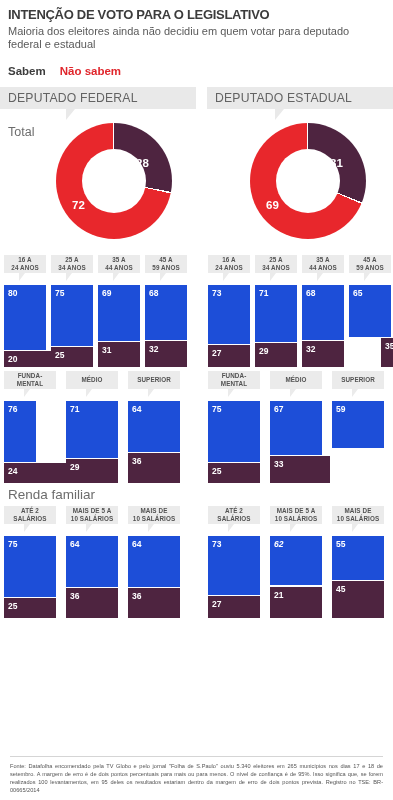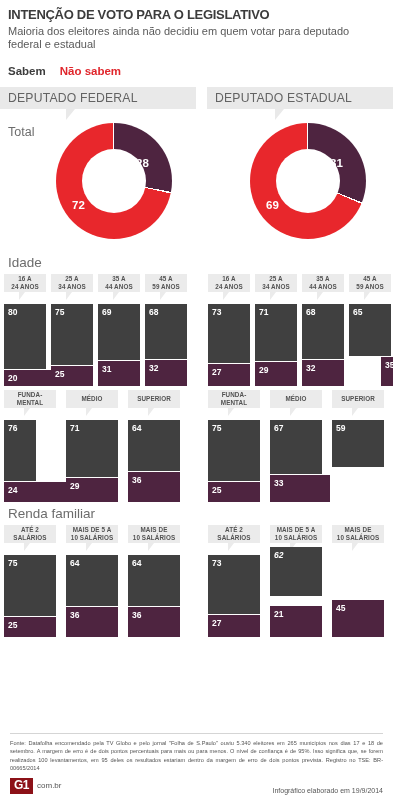--- a/index.html
+++ b/index.html
@@ -144,21 +144,21 @@
     border-left: 6px solid #ebebeb;
     border-right: 6px solid transparent;
     border-bottom: 8px solid transparent;
   }
 
   .bar {
     position: absolute;
     box-sizing: border-box;
   }
   .bar-top {
-    background: #404040;
+    background: #1d4ed8;
     border-bottom: 1.5px solid #ffffff;
   }
   .bar-bot {
     background: #4e2440;
   }
   .bar-num {
     position: absolute;
     left: 4px; top: 3px;
     font-size: 8.5px;
     font-weight: bold;
@@ -235,21 +235,20 @@
   </div>
 
   <div class="donut donut-right" id="donut-estadual" style="background: conic-gradient(rgb(78, 36, 64) 0deg, rgb(78, 36, 64) 111.6deg, rgb(255, 255, 255) 111.6deg, rgb(255, 255, 255) 113.2deg, rgb(232, 39, 44) 113.2deg, rgb(232, 39, 44) 358.6deg, rgb(255, 255, 255) 358.6deg, rgb(255, 255, 255) 360deg);">
     <div class="donut-hole"></div>
     <div class="donut-val" style="left:80px; top:34px;">31</div>
     <div class="donut-val" style="left:16px; top:76px;">69</div>
   </div>
 </div>
 
 <div class="section">
-  <div class="section-title">Idade</div>
   <div class="groups">
       <div class="chip" style="left: 4px; top: 0px; width: 42px; height: 18px;">
         <div>16 A<br>24 ANOS</div>
       </div>
       <div class="chip-tail" style="left: 19px; top: 18px;"></div>
       <div class="bar bar-top" style="left: 4px; top: 30px; width: 42px; height: 66px;">
         <span class="bar-num">80</span>
       </div>
       <div class="bar bar-bot" style="left: 4px; top: 96px; width: 62px; height: 16px;">
         <span class="bar-num">20</span>
@@ -429,39 +428,35 @@
       <div class="bar bar-top" style="left: 208px; top: 30px; width: 52px; height: 60px;">
         <span class="bar-num">73</span>
       </div>
       <div class="bar bar-bot" style="left: 208px; top: 90px; width: 52px; height: 22px;">
         <span class="bar-num">27</span>
       </div>
       <div class="chip" style="left: 270px; top: 0px; width: 52px; height: 18px;">
         <div>MAIS DE 5 A<br>10 SALÁRIOS</div>
       </div>
       <div class="chip-tail" style="left: 290px; top: 18px;"></div>
-      <div class="bar bar-top" style="left: 270px; top: 22px; width: 52px; height: 50px; font-style: italic;">
+      <div class="bar bar-top" style="left: 270px; top: 30px; width: 52px; height: 50px; font-style: italic;">
         <span class="bar-num">62</span>
       </div>
       <div class="bar bar-bot" style="left: 270px; top: 81px; width: 52px; height: 31px;">
         <span class="bar-num">21</span>
       </div>
       <div class="chip" style="left: 332px; top: 0px; width: 52px; height: 18px;">
         <div>MAIS DE<br>10 SALÁRIOS</div>
       </div>
       <div class="chip-tail" style="left: 352px; top: 18px;"></div>
+      <div class="bar bar-top" style="left: 332px; top: 30px; width: 52px; height: 45px;">
+        <span class="bar-num">55</span>
+      </div>
       <div class="bar bar-bot" style="left: 332px; top: 75px; width: 52px; height: 37px;">
         <span class="bar-num">45</span>
       </div>
     </div>
 </div>
 
 <div class="footer">
   <div class="footer-rule"></div>
   <div class="footer-src">Fonte: Datafolha encomendado pela TV Globo e pelo jornal "Folha de S.Paulo" ouviu 5.340 eleitores em 265 municípios nos dias 17 e 18 de setembro. A margem de erro é de dois pontos percentuais para mais ou para menos. O nível de confiança é de 95%. Isso significa que, se forem realizados 100 levantamentos, em 95 deles os resultados estariam dentro da margem de erro de dois pontos prevista. Registro no TSE: BR-00665/2014</div>
-  <div class="footer-bar">
-    <div class="brand">
-      <span class="brand-logo">G1</span>
-      <span class="brand-tld">com.br</span>
-    </div>
-    <div class="footer-credit">Infográfico elaborado em 19/9/2014</div>
-  </div>
 </div>
 
 </body></html>

